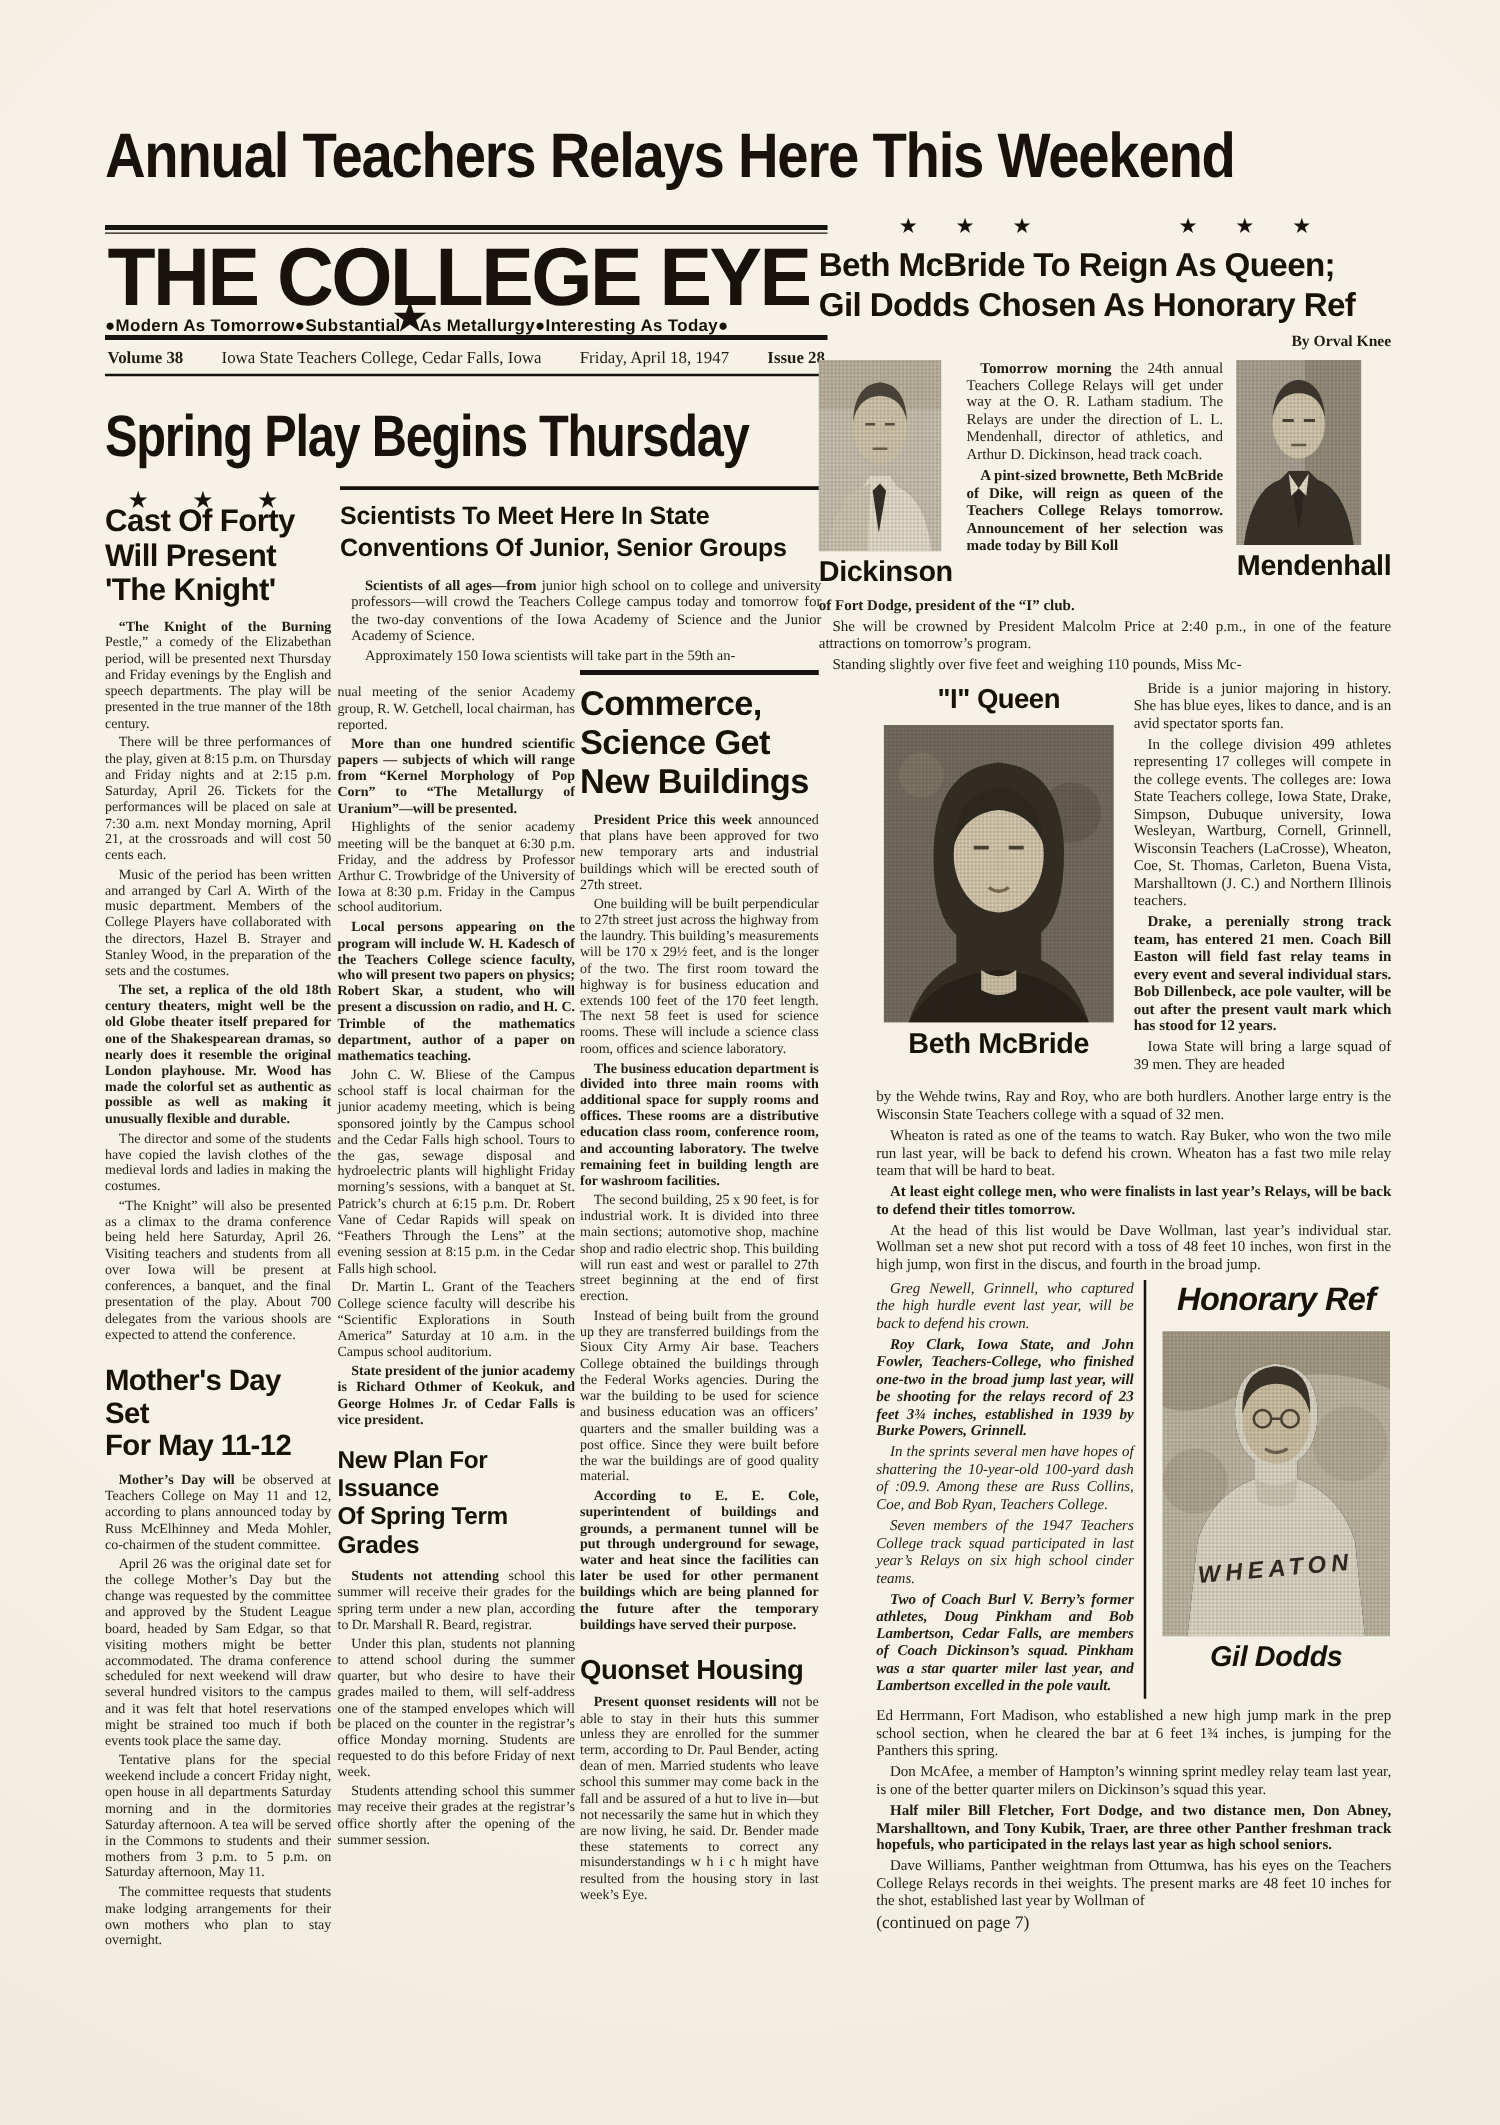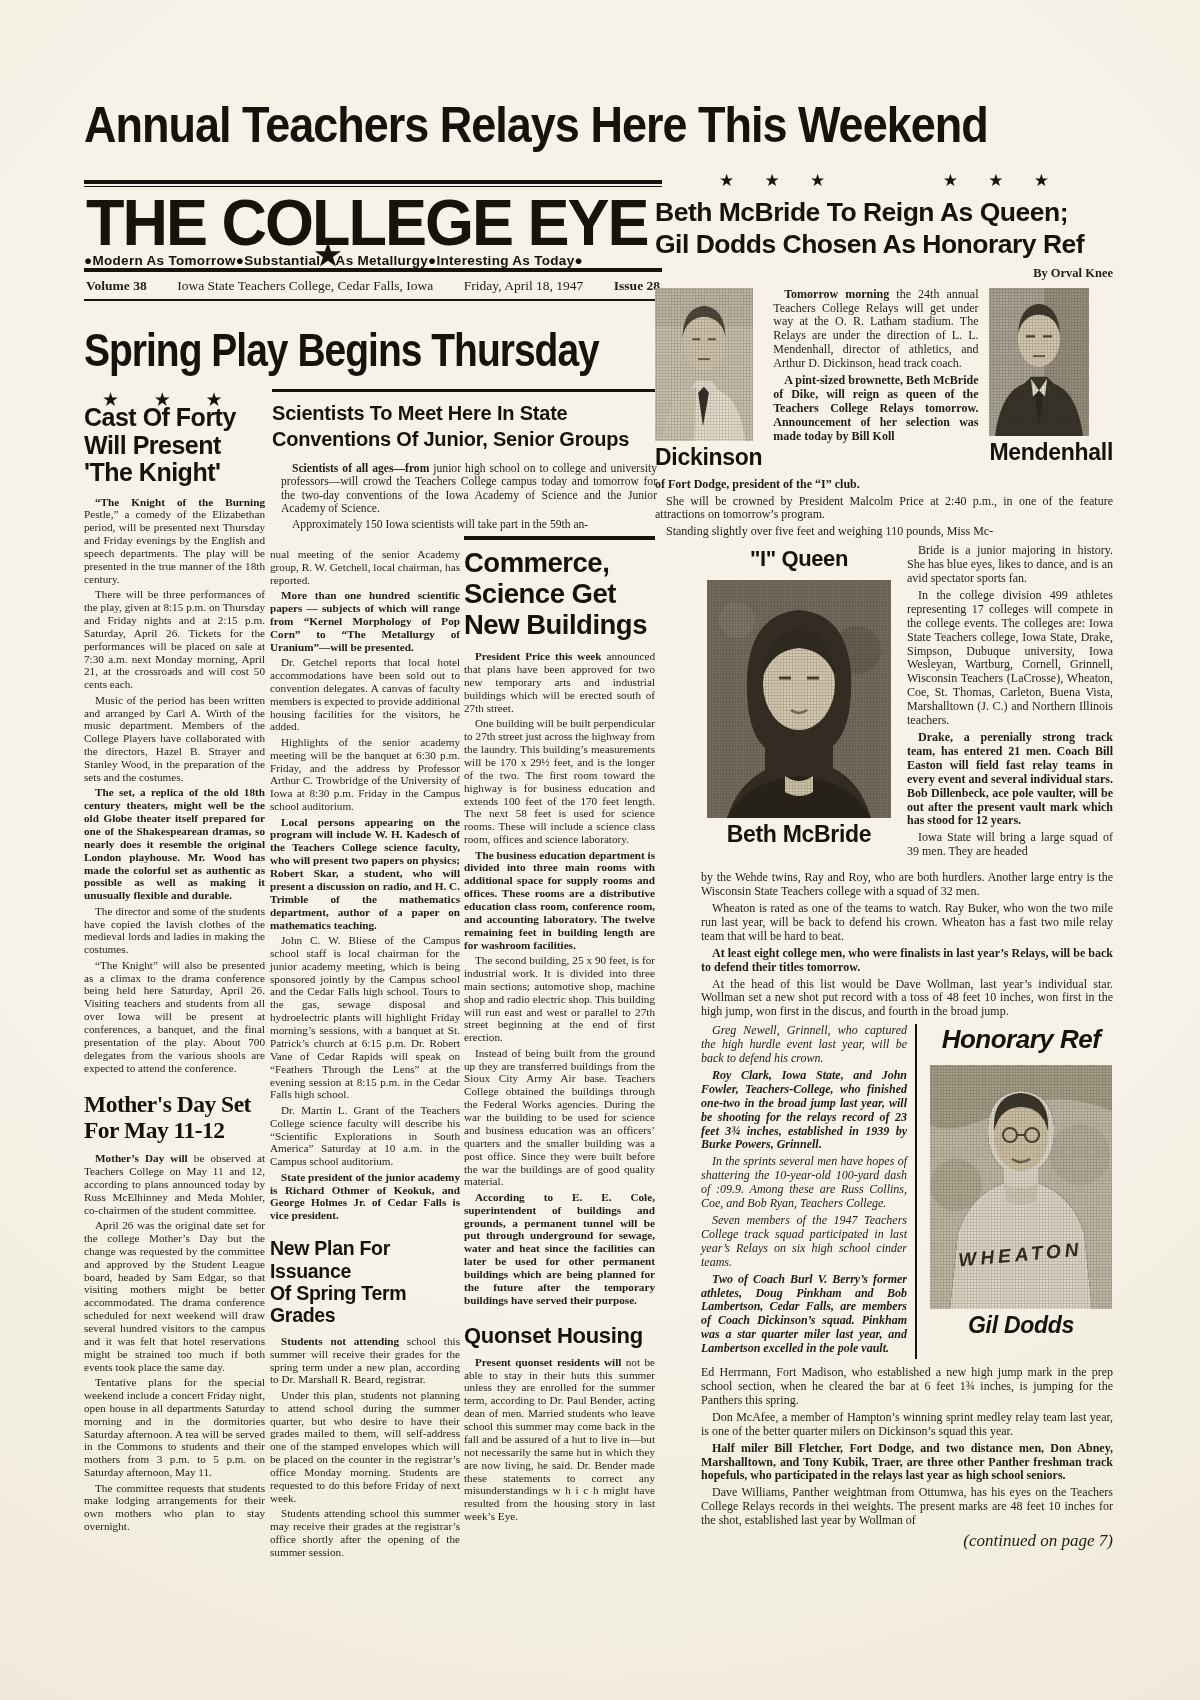--- a/index.html
+++ b/index.html
@@ -27,21 +27,21 @@
   .spring-rule{position:absolute;left:272px;top:389px;width:384px;height:3px;}
   .p{font-family:"Liberation Serif",serif;font-size:11.2px;line-height:1.15;text-align:justify;
      text-indent:11px;margin:0 0 2.5px 0;}
   .p b{font-weight:bold;}
   .no-first-indent .p:first-child{text-indent:0;}
   .col{position:absolute;}
   .col1{left:84px;top:404px;width:181px;}
   .col2{left:270px;top:548px;width:190px;}
   .col3{left:464px;top:536px;width:191px;}
   .h-md{font-size:25px;line-height:1.1;white-space:pre-line;margin:0 0 9px 0;letter-spacing:-.5px;}
-  .h-md2{font-size:23.5px;line-height:1.12;white-space:pre-line;margin:16px 0 9px 0;letter-spacing:-.5px;font-family:Liberation Serif, serif;}
+  .h-md2{font-size:23.5px;line-height:1.12;white-space:pre-line;margin:16px 0 9px 0;letter-spacing:-.5px;}
   .h-sm{font-size:19.5px;line-height:1.15;white-space:pre-line;margin:15px 0 8px 0;letter-spacing:-.3px;}
   .h-lg{font-size:27.5px;line-height:1.12;white-space:pre-line;margin:8px 0 10px 0;letter-spacing:-.5px;}
   .h-q{font-size:22px;margin-top:16px;margin-bottom:7px;white-space:pre-line;letter-spacing:-.3px;}
   .sci-head{position:absolute;left:272px;top:400px;width:388px;font-size:20px;line-height:1.3;
             white-space:pre-line;letter-spacing:-.2px;}
   .sci-intro{position:absolute;left:281px;top:462px;width:376px;}
   .sci-intro .p{font-size:11.6px;}
   .relays{position:absolute;left:655px;top:170px;width:458px;}
   .relays .p{font-size:12px;line-height:1.16;margin-bottom:3px;}
   .stars-row{display:flex;justify-content:space-between;width:330px;margin:0 auto 6px auto;
@@ -66,22 +66,22 @@
   .queen-row{display:flex;margin-top:5px;}
   .queen-fig{width:242px;padding-left:46px;flex-shrink:0;}
   .qhead{font-size:22px;text-align:center;margin:2px 0 8px 0;letter-spacing:-.4px;}
   .hon-head{font-size:26px;text-align:center;margin:0 0 10px 0;letter-spacing:-.5px;}
   .queen-side{flex:1;padding-left:10px;}
   .mid-wide{margin-top:9px;padding-left:46px;}
   .split2{display:flex;margin-top:5px;font-style:italic;}
   .left2{width:252px;padding-left:46px;flex-shrink:0;}
   .hon-col{flex:1;border-left:2px solid #17130e;padding-left:12px;margin-left:8px;}
   .bottom-wide{margin-top:7px;padding-left:46px;}
-  .continued{font-family:"Liberation Serif",serif;font-size:17px;text-align:right;
-             padding-left:46px;margin-top:1px;font-style:italic;}
+  .continued{font-family:"Liberation Serif",serif;font-size:14px;text-align:left;
+             padding-left:46px;margin-top:1px;}
 </style>
 </head>
 <body>
 
 <div class="page">
 
   <div class="banner hl">Annual Teachers Relays Here This Weekend</div>
 
   <div class="masthead">
     <div class="rule r4"></div>
@@ -138,21 +138,20 @@
 Conventions Of Junior, Senior Groups</div>
   <div class="sci-intro">
       <p class="p"><b>Scientists of all ages—from</b><span> junior high school on to college and university professors—will crowd the Teachers College campus today and tomorrow for the two-day conventions of the Iowa Academy of Science and the Junior Academy of Science.</span></p>
       <p class="p"><span>Approximately 150 Iowa scientists will take part in the 59th an-</span></p>
     </div>
 
   <div class="col col2">
     <div class="no-first-indent">
         <p class="p"><span>nual meeting of the senior Academy group, R. W. Getchell, local chairman, has reported.</span></p>
         <p class="p"><b>More than one hundred scientific papers — subjects of which will range from “Kernel Morphology of Pop Corn” to “The Metallurgy of Uranium”—will be presented.</b></p>
-        <p class="p"><span>Dr. Getchel reports that local hotel accommodations have been sold out to convention delegates. A canvas of faculty members is expected to provide additional housing facilities for the visitors, he added.</span></p>
         <p class="p"><span>Highlights of the senior academy meeting will be the banquet at 6:30 p.m. Friday, and the address by Professor Arthur C. Trowbridge of the University of Iowa at 8:30 p.m. Friday in the Campus school auditorium.</span></p>
         <p class="p"><b>Local persons appearing on the program will include W. H. Kadesch of the Teachers College science faculty, who will present two papers on physics; Robert Skar, a student, who will present a discussion on radio, and H. C. Trimble of the mathematics department, author of a paper on mathematics teaching.</b></p>
         <p class="p"><span>John C. W. Bliese of the Campus school staff is local chairman for the junior academy meeting, which is being sponsored jointly by the Campus school and the Cedar Falls high school. Tours to the gas, sewage disposal and hydroelectric plants will highlight Friday morning’s sessions, with a banquet at St. Patrick’s church at 6:15 p.m. Dr. Robert Vane of Cedar Rapids will speak on “Feathers Through the Lens” at the evening session at 8:15 p.m. in the Cedar Falls high school.</span></p>
         <p class="p"><span>Dr. Martin L. Grant of the Teachers College science faculty will describe his “Scientific Explorations in South America” Saturday at 10 a.m. in the Campus school auditorium.</span></p>
         <p class="p"><b>State president of the junior academy is Richard Othmer of Keokuk, and George Holmes Jr. of Cedar Falls is vice president.</b></p>
       </div>
     <div>
       <h2 class="h-sm hl">New Plan For Issuance
 Of Spring Term Grades</h2>
       <div>

